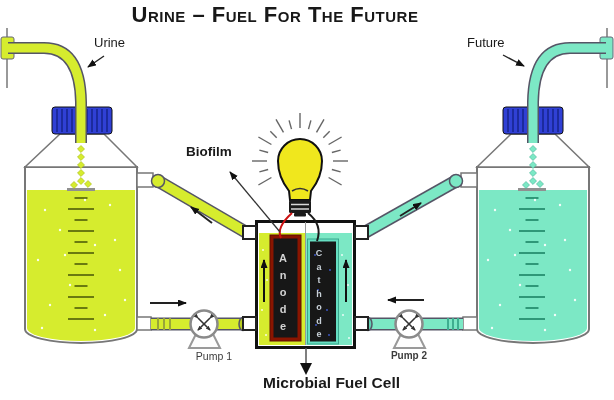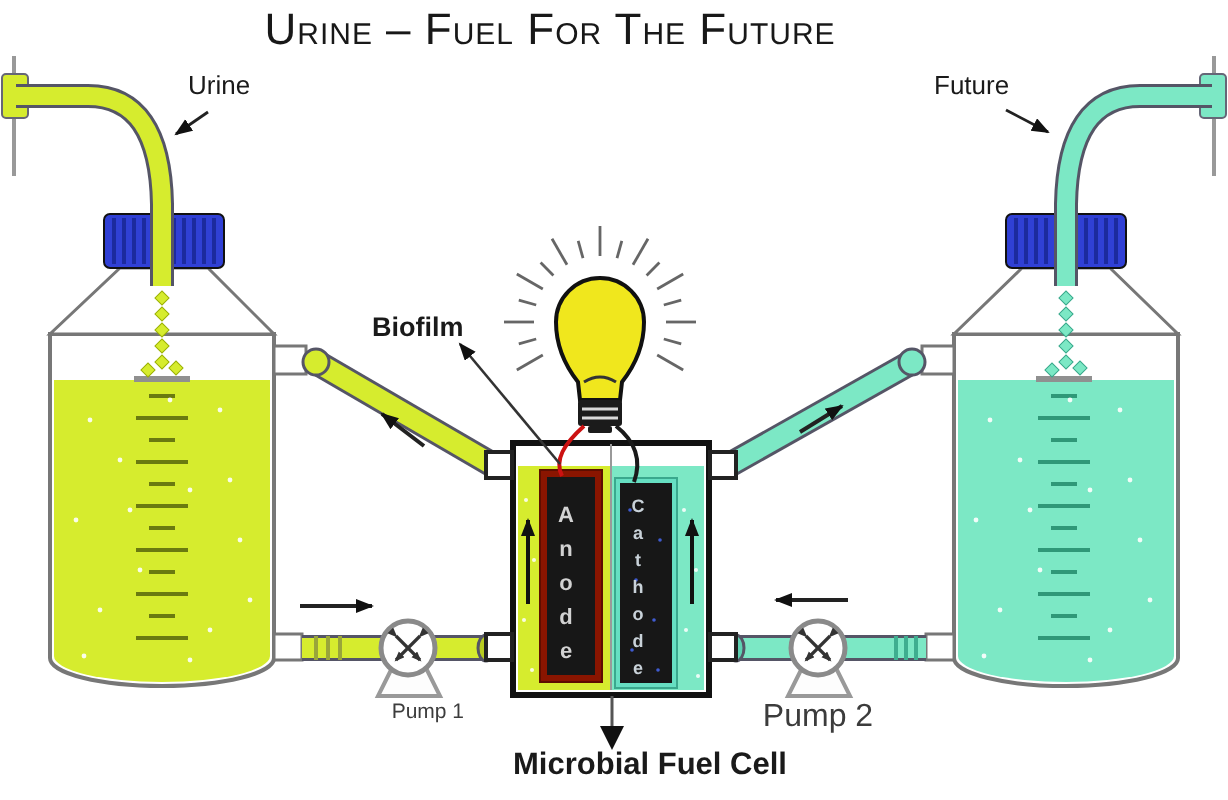--- a/index.html
+++ b/index.html
@@ -4,29 +4,29 @@
 <style>
   html,body{margin:0;padding:0;background:#fff;}
   #stage{
     position:relative;width:614px;height:400px;background:#ffffff;
     font-family:"Liberation Sans",sans-serif;overflow:hidden;
   }
   #stage svg{position:absolute;left:0;top:0;}
   .lbl{position:absolute;color:#1a1a1a;white-space:nowrap;text-align:right;}
   #title{
     left:0;top:2px;width:550px;text-align:center;
-    font-weight:normal;font-size:22px;letter-spacing:.5px;
+    font-weight:bold;font-size:22px;letter-spacing:.5px;
     font-variant:small-caps;color:#181818;
   }
   #urine-lbl{left:94px;top:35px;font-size:13px;}
   #water-lbl{left:467px;top:35px;font-size:13px;}
-  #biofilm-lbl{left:186px;top:144px;font-size:13.5px;font-weight:bold;margin-top:12px;}
+  #biofilm-lbl{left:186px;top:144px;font-size:13.5px;font-weight:bold;}
   #pump1-lbl{left:176px;top:350px;width:56px;text-align:right;font-size:10.5px;color:#3c3c3c;}
-  #pump2-lbl{left:381px;top:350px;width:56px;text-align:center;font-size:16px;color:#3c3c3c;}
-  #mfc-lbl{left:225px;top:374px;width:200px;text-align:center;font-size:15.5px;font-weight:bold;}
+  #pump2-lbl{left:381px;top:350px;width:56px;text-align:center;font-size:10px;color:#3c3c3c;font-weight:bold;}
+  #mfc-lbl{left:200px;top:374px;width:200px;text-align:right;font-size:15.5px;font-weight:bold;}
   .vlabel{
     position:absolute;writing-mode:vertical-rl;text-orientation:upright;
     font-weight:bold;text-align:center;
   }
   #anode-lbl{left:277px;top:248px;height:92px;font-size:11px;letter-spacing:5px;color:#d2d2d2;}
   #cathode-lbl{left:314px;top:245px;height:100px;font-size:9px;letter-spacing:3.5px;color:#c9d2d9;}
 </style>
 </head>
 <body>
 

